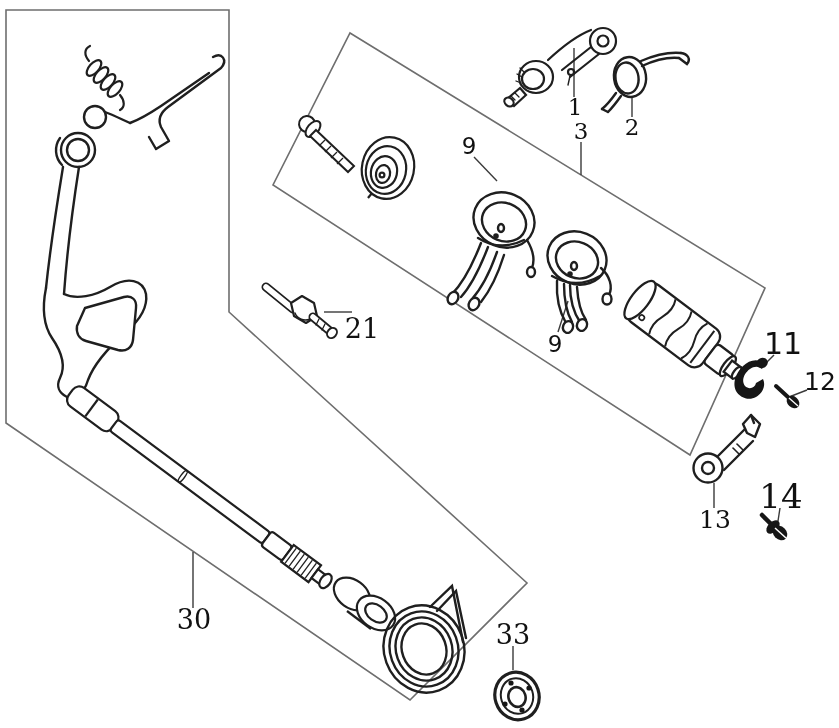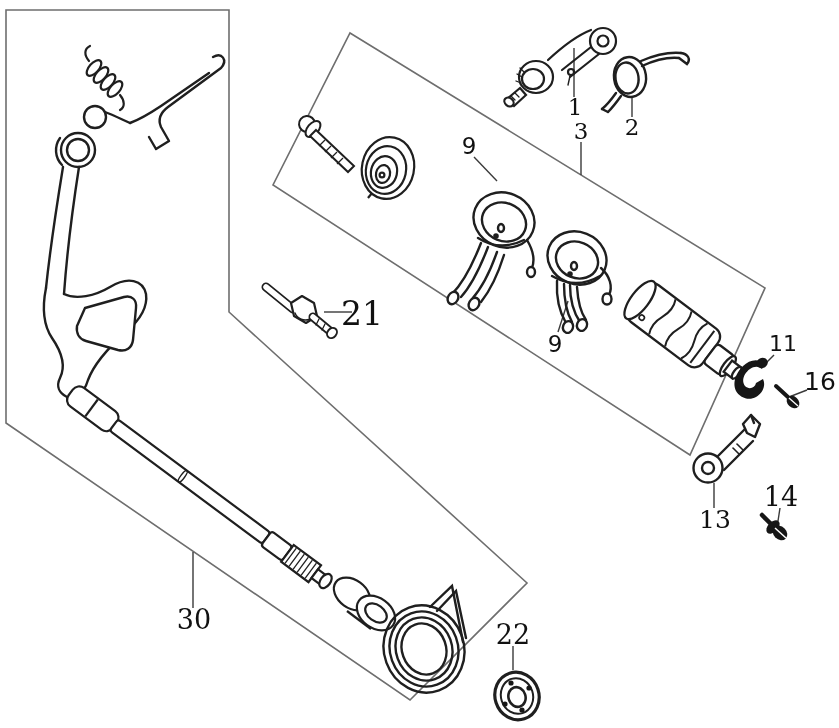--- a/index.html
+++ b/index.html
@@ -266,21 +266,21 @@
     <ellipse cx="332" cy="333" rx="4.5" ry="5.5" transform="rotate(40 332 333)" fill="#ffffff" stroke="#1f1f1f" stroke-width="2"></ellipse>
   </g>
 
 </svg>
 
 <div class="lbl serif" style="left:575px;top:107px;font-size:23px">1</div>
 <div class="lbl serif" style="left:632px;top:127px;font-size:23px">2</div>
 <div class="lbl serif" style="left:581px;top:131px;font-size:23px">3</div>
 <div class="lbl sans" style="left:469px;top:146px;font-size:23px">9</div>
 <div class="lbl sans" style="left:555px;top:344px;font-size:23px">9</div>
-<div class="lbl sans" style="left:783px;top:344px;font-size:22px">11</div>
-<div class="lbl sans" style="left:820px;top:381px;font-size:25px">16</div>
+<div class="lbl sans" style="left:783px;top:344px;font-size:30px">11</div>
+<div class="lbl sans" style="left:820px;top:381px;font-size:25px">12</div>
 <div class="lbl serif" style="left:715px;top:519px;font-size:25px">13</div>
-<div class="lbl serif" style="left:781px;top:496px;font-size:27px">14</div>
+<div class="lbl serif" style="left:781px;top:496px;font-size:34px">14</div>
 <div class="lbl serif" style="left:194px;top:619px;font-size:27px">30</div>
-<div class="lbl serif" style="left:362px;top:313px;font-size:33px">21</div>
-<div class="lbl serif" style="left:513px;top:634px;font-size:27px">22</div>
+<div class="lbl serif" style="left:362px;top:328px;font-size:27px">21</div>
+<div class="lbl serif" style="left:513px;top:634px;font-size:27px">33</div>
 
 </div>
 
 </body></html>

